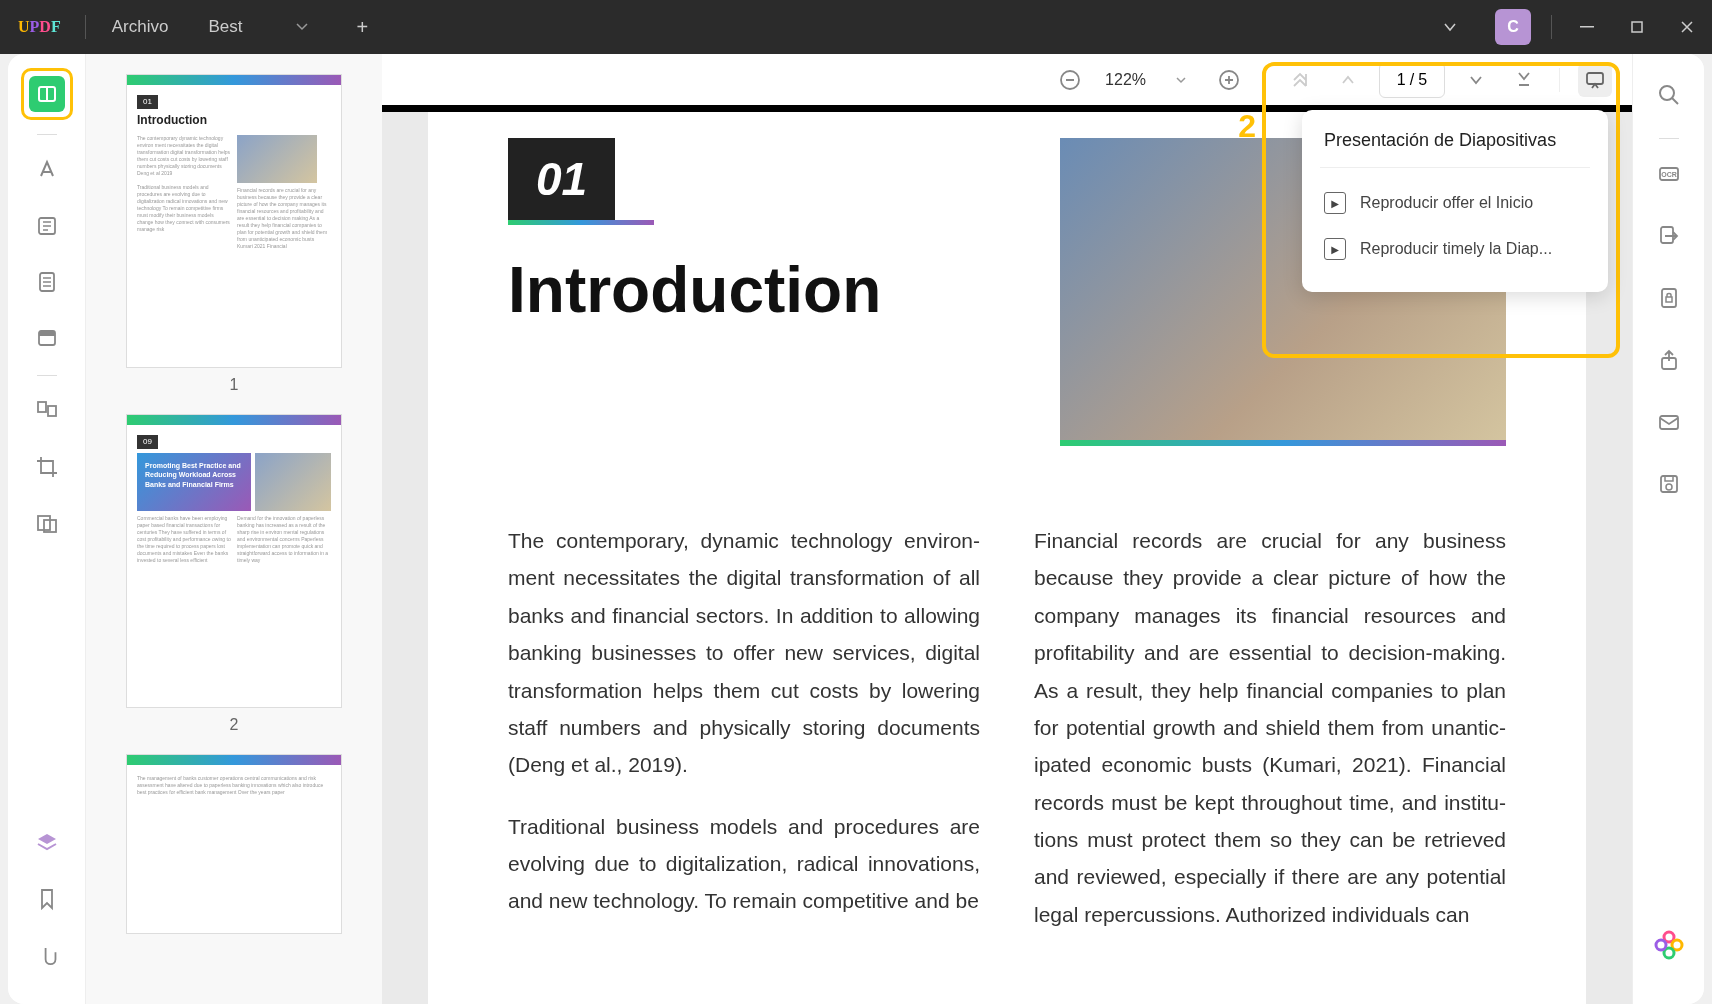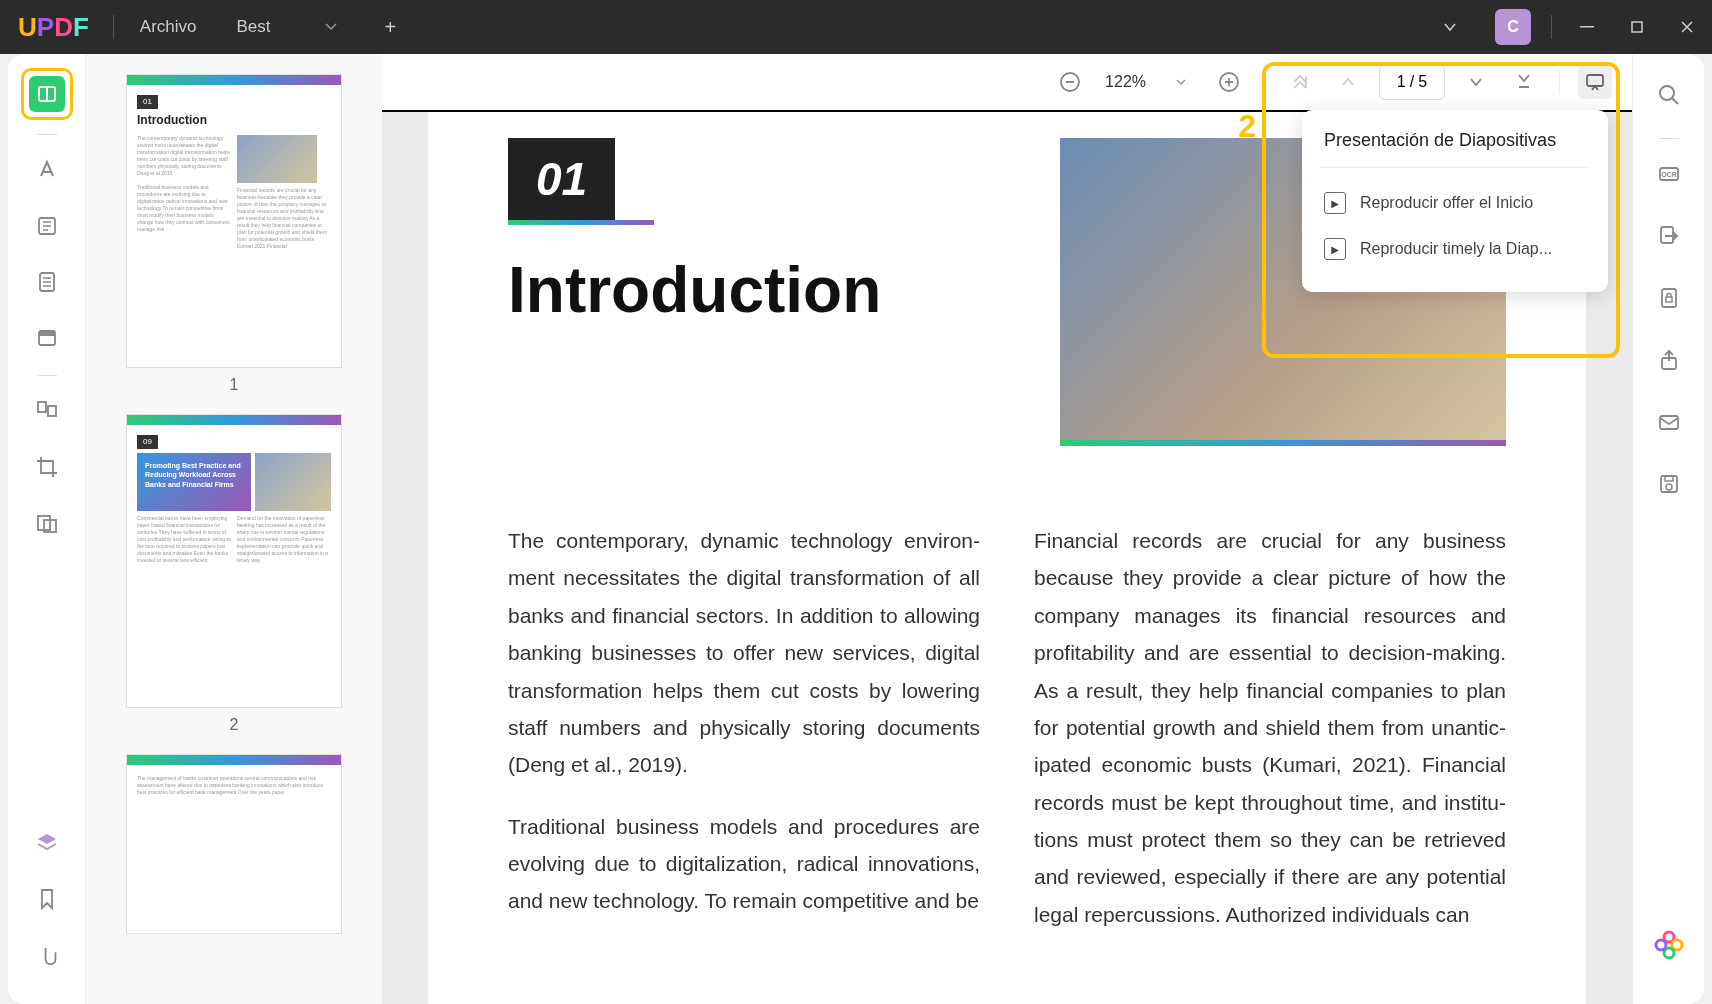--- a/index.html
+++ b/index.html
@@ -1,20 +1,20 @@
 <!DOCTYPE html>
 <html><head>
 <meta charset="utf-8">
 <style>
 * { margin: 0; padding: 0; box-sizing: border-box; }
 body { font-family: -apple-system, BlinkMacSystemFont, 'Segoe UI', sans-serif; background: #f0f0f0; width: 1712px; height: 1004px; overflow: hidden; }
 
 
 .titlebar { height: 54px; background: #2b2b2b; display: flex; align-items: center; color: #ccc; }
-.logo { padding: 0 18px; font-size: 26px; font-weight: 700; }
+.logo { padding: 0 18px; font-size: 16px; font-weight: 700; font-family: Liberation Serif, serif; }
 .logo-u { color: #ffb800; }
 .logo-p { color: #9b5de5; }
 .logo-d { color: #ff4d8d; }
 .logo-f { color: #5de5d5; }
 .menu-item { padding: 0 20px; font-size: 17px; cursor: pointer; }
 .tab { height: 40px; display: flex; align-items: center; padding: 0 14px; margin-left: 10px; border-radius: 6px 6px 0 0; font-size: 15px; position: relative; }
 .tab.empty { width: 60px; justify-content: center; }
 .tab.active { background: #3a3a3a; color: #fff; }
 .tab-close { margin-left: 18px; font-size: 16px; cursor: pointer; }
 .tab-add { margin-left: 16px; font-size: 20px; cursor: pointer; padding: 0 8px; }
@@ -43,21 +43,21 @@
 .thumb-badge { display: inline-block; background: #333; color: #fff; padding: 2px 6px; font-size: 8px; margin-bottom: 4px; }
 .thumb-title { font-size: 12px; font-weight: 700; color: #222; margin-bottom: 6px; }
 .thumb-cols { display: flex; gap: 6px; }
 .thumb-col { flex: 1; font-size: 5px; color: #999; line-height: 1.4; }
 .thumb-photo { width: 80px; height: 48px; background: linear-gradient(135deg, #8ba3c7, #d4c5a0); margin-bottom: 4px; }
 .thumb-gradient-box { background: linear-gradient(135deg, #3498db, #9b59b6); color: #fff; padding: 8px; font-size: 7px; font-weight: 600; margin-bottom: 4px; }
 .callout-1 { position: absolute; top: 64px; left: 94px; font-size: 32px; font-weight: 600; color: #ffc107; }
 
 
 .doc-viewer { flex: 1; display: flex; flex-direction: column; background: #eaeaea; position: relative; }
-.toolbar { height: 58px; background: #fff; display: flex; align-items: center; padding: 0 20px; border-bottom: 2px solid #000000; justify-content: flex-end; gap: 14px; position: relative; z-index: 5; }
+.toolbar { height: 58px; background: #fff; display: flex; align-items: center; padding: 0 20px; border-bottom: 7px solid #000000; justify-content: flex-end; gap: 14px; position: relative; z-index: 5; }
 .tb-btn { width: 34px; height: 34px; display: flex; align-items: center; justify-content: center; cursor: pointer; border-radius: 6px; color: #666; }
 .tb-btn.active { background: #eee; }
 .zoom-text { font-size: 16px; color: #333; margin: 0 4px; }
 .page-input { width: 66px; height: 36px; border: 1px solid #ddd; border-radius: 6px; text-align: center; font-size: 16px; display: flex; align-items: center; justify-content: center; gap: 4px; }
 .tb-sep { width: 1px; height: 24px; background: #eee; margin: 0 4px; }
 .highlight-box { position: absolute; top: 8px; border: 4px solid #ffc107; border-radius: 12px; height: 52px; pointer-events: none; }
 .highlight-box.hb1 { right: 12px; width: 358px; height: 296px; z-index: 15; }
 .callout-2 { position: absolute; right: 376px; top: 54px; font-size: 32px; font-weight: 600; color: #ffc107; z-index: 16; }
 
 

